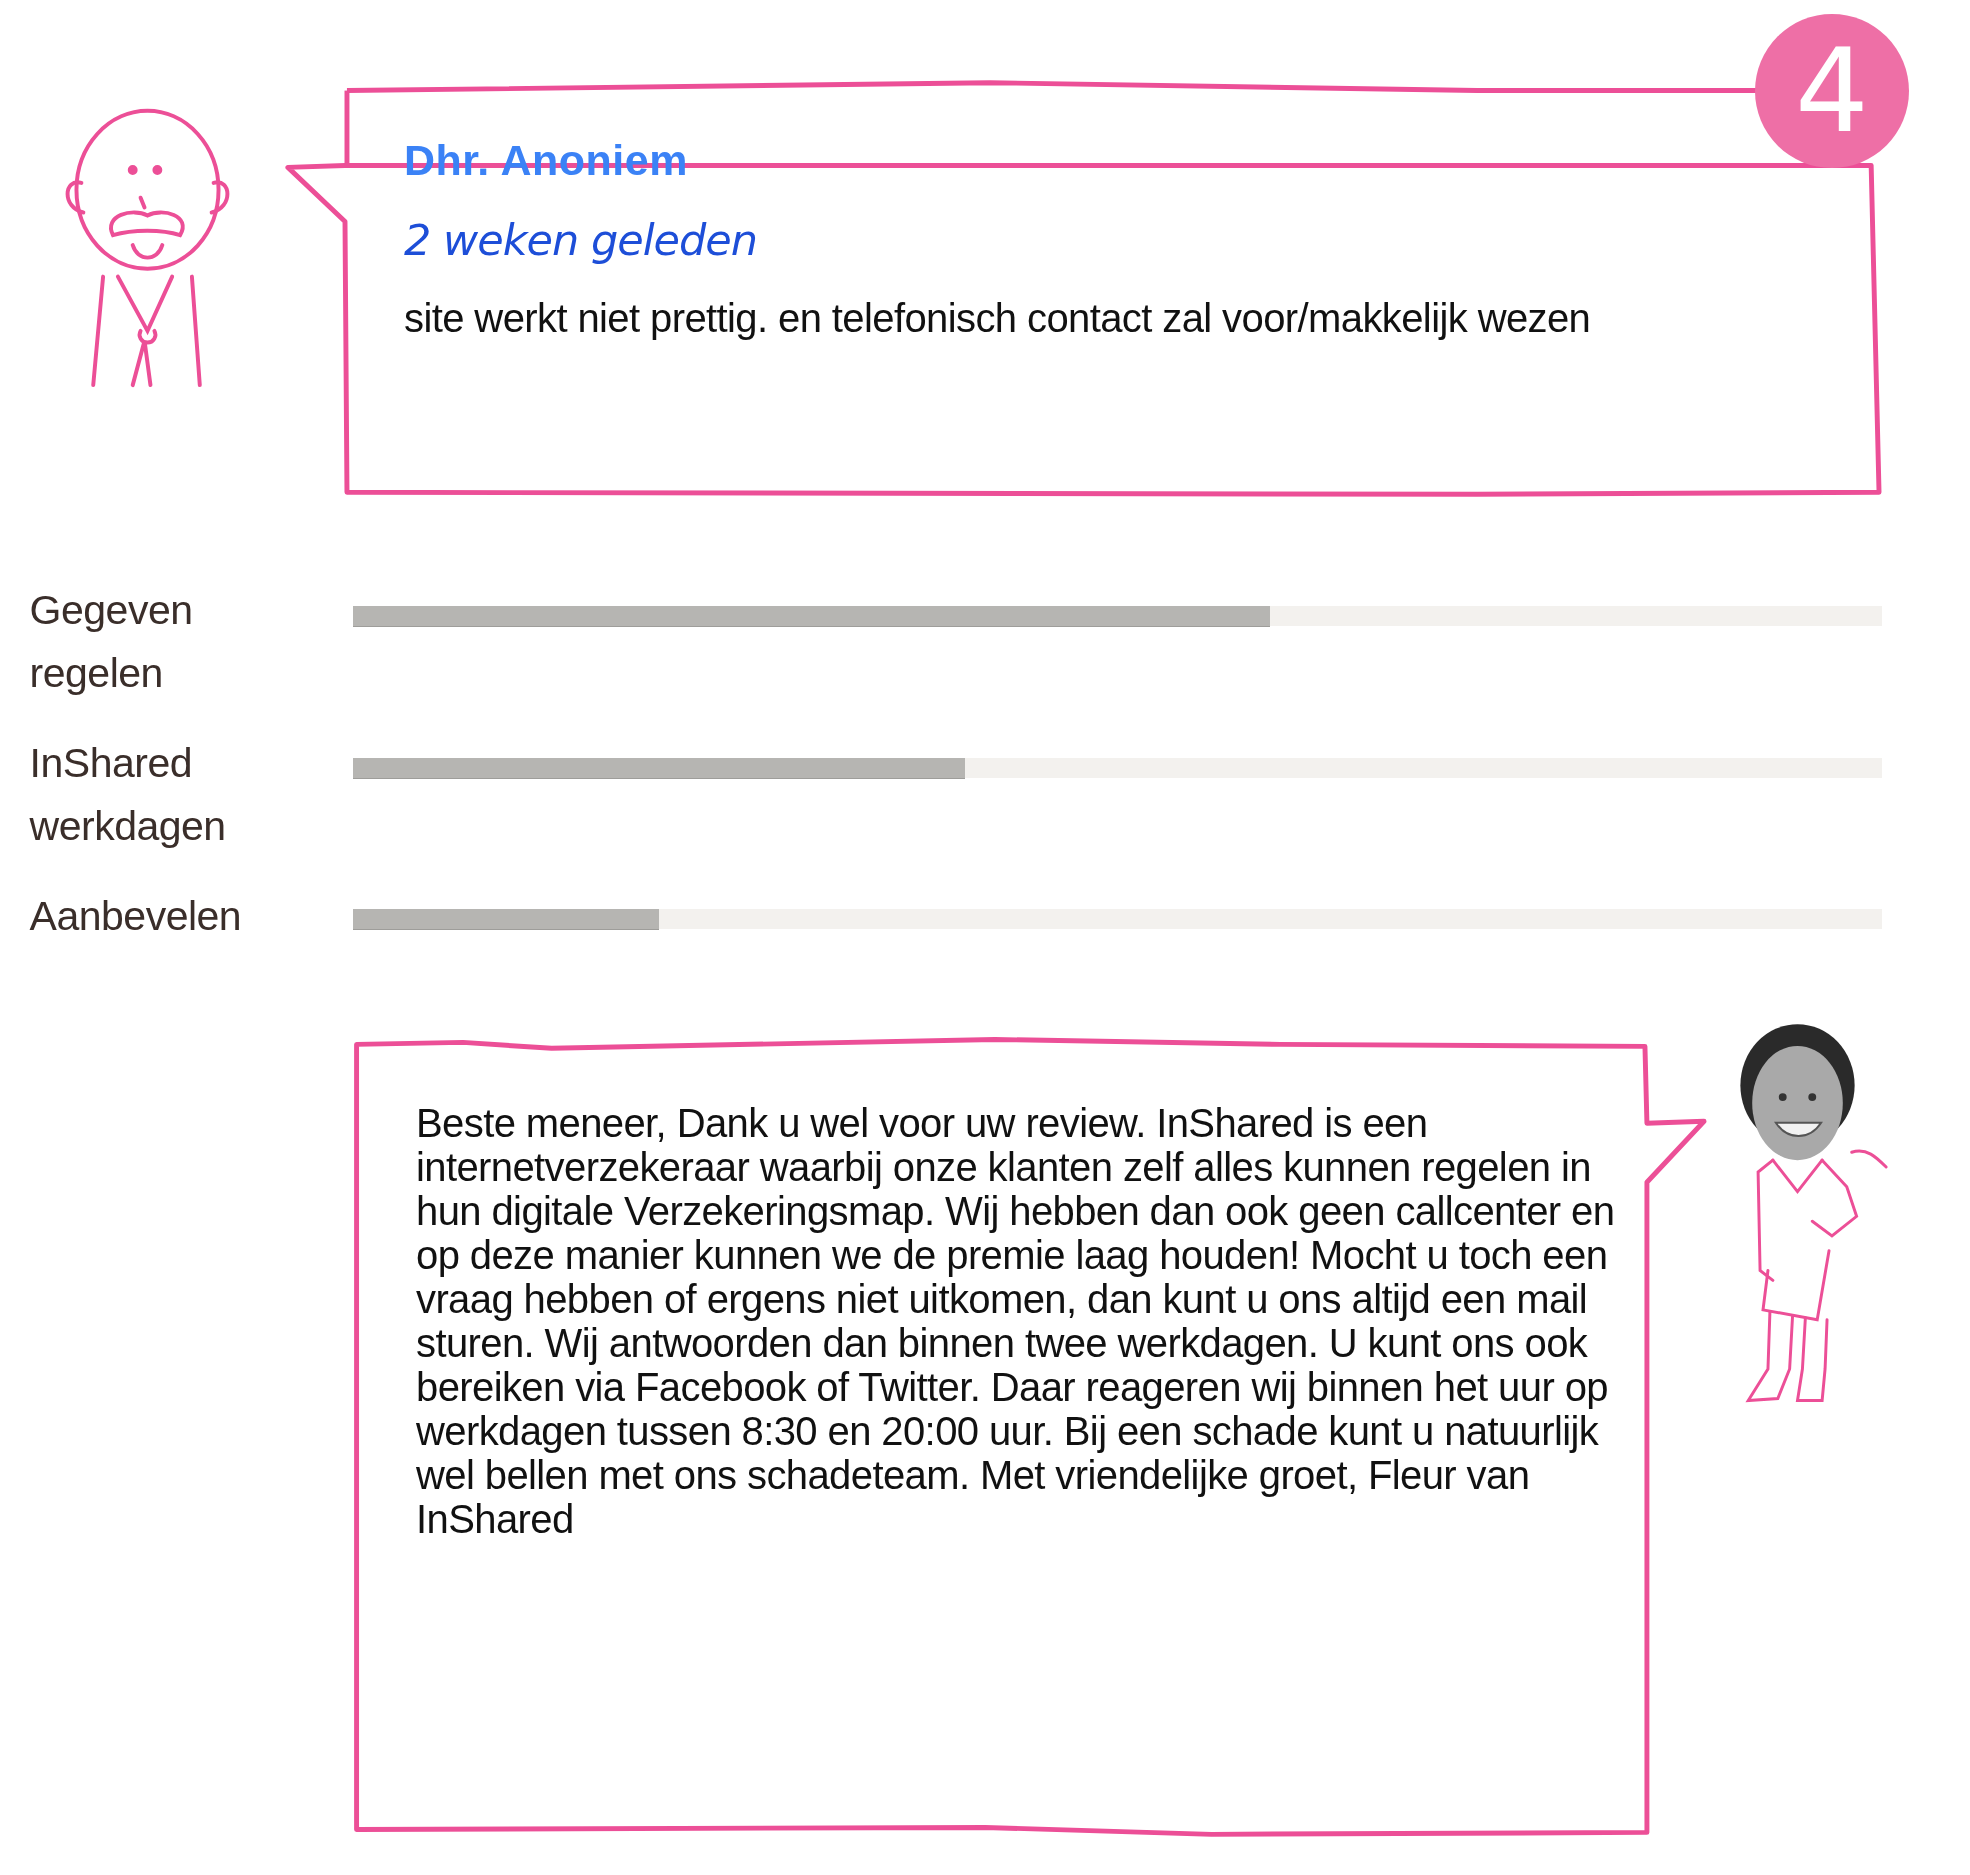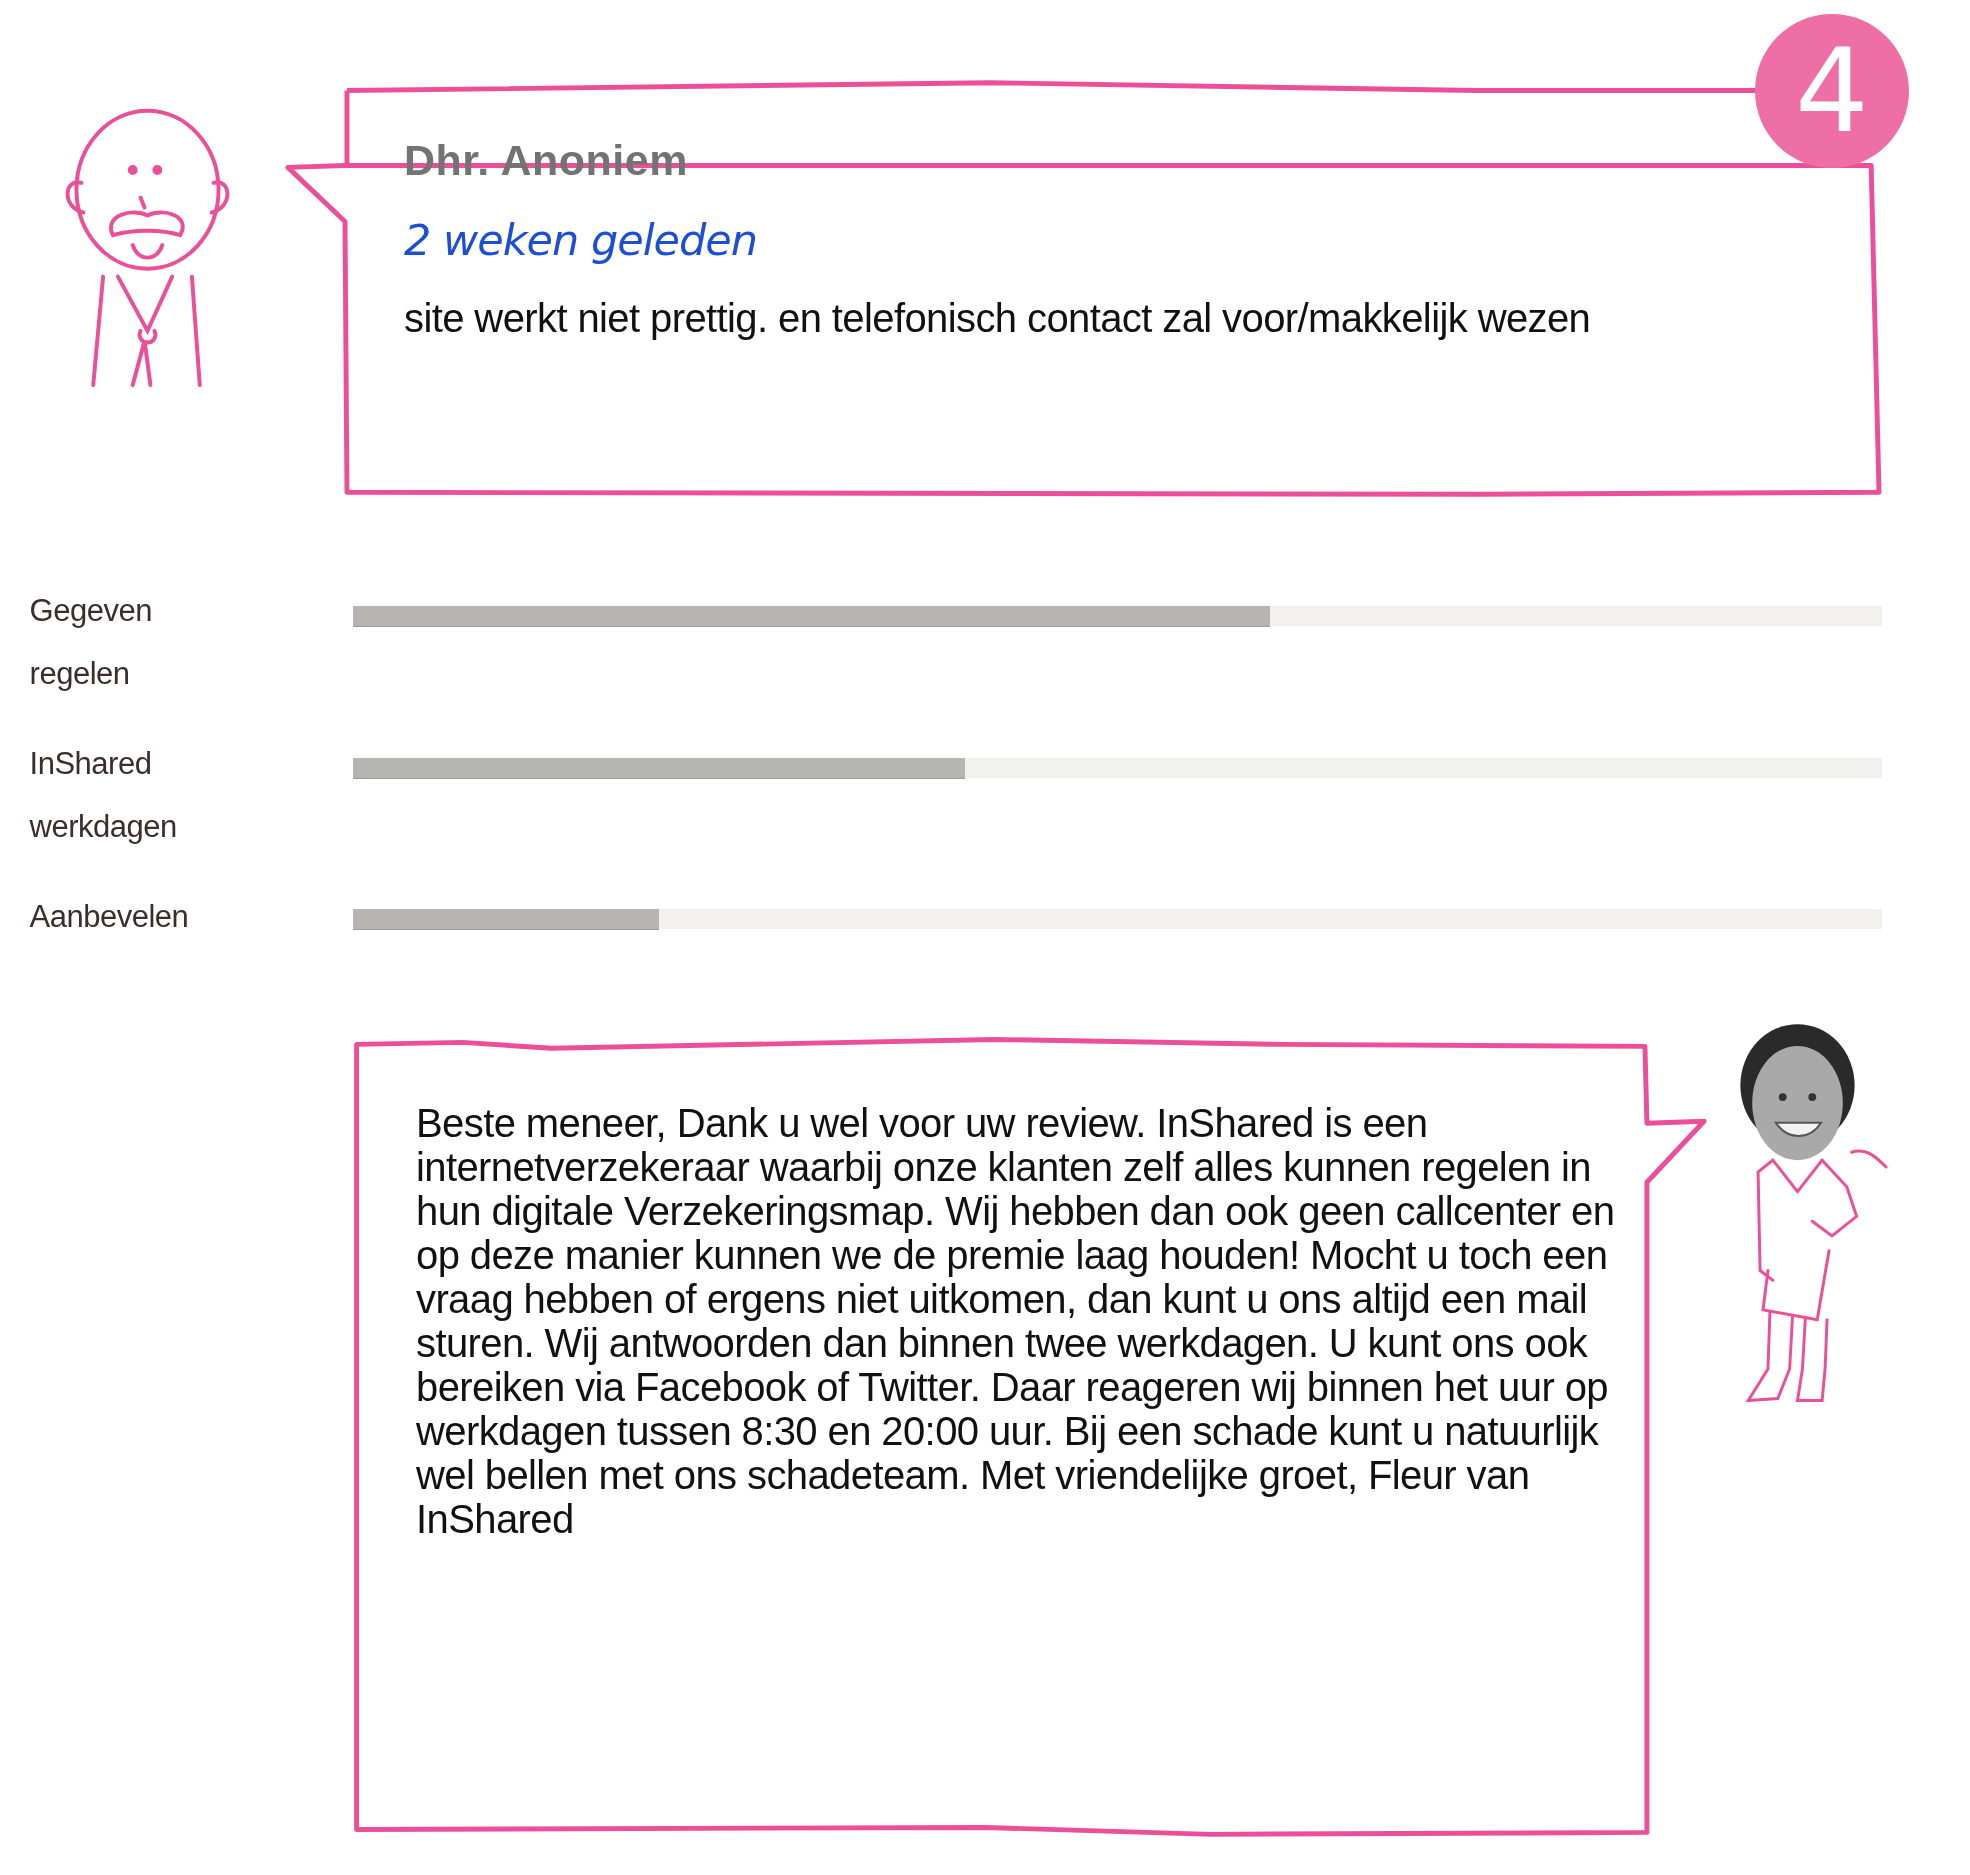--- a/index.html
+++ b/index.html
@@ -1,25 +1,25 @@
 <!DOCTYPE html>
 <html><head>
 <meta charset="utf-8">
 <style>
   html, body { margin:0; padding:0; background:#ffffff; }
   body { width:1970px; height:1876px; position:relative; overflow:hidden;
          font-family:"Liberation Sans", "DejaVu Sans", sans-serif; color:#111; }
   .abs { position:absolute; }
   .bubble-svg { position:absolute; left:0; top:0; overflow:visible; }
-  .review-name { left:404px; top:136px; font-size:43px; font-weight:bold; color:#737373; letter-spacing:0.5px; }
+  .review-name { left:404px; top:136px; font-size:43px; font-weight:bold; color:#3b82f6; letter-spacing:0.5px; }
   .review-date { left:404px; top:215px; font-size:43px; color:#1d4ed8; font-family:"DejaVu Sans", sans-serif; font-style:italic; letter-spacing:-1px; }
   .review-text { left:404px; top:296px; font-size:40px; color:#111; letter-spacing:-0.6px; white-space:nowrap; }
   .badge { left:1755px; top:13.8px; width:154px; height:154px; border-radius:50%; background:#ee6fa6;
            color:#fff; font-size:116px; line-height:154px; text-align:center; font-family:"DejaVu Sans", sans-serif; }
-  .rating-label { left:29.6px; font-size:31px; color:#3a2e2a; line-height:63px; letter-spacing:-0.5px; }
+  .rating-label { left:29.6px; font-size:41px; color:#3a2e2a; line-height:63px; letter-spacing:-0.5px; }
   .track { left:353px; width:1529px; height:19.7px; background:#f3f1ee; }
   .fill { position:absolute; left:0; top:0; height:100%; background:#b6b5b2; border-bottom:1px solid #9e9d9a; }
   .reply-text { left:416px; top:1101px; width:1221px; font-size:40px; line-height:44px; color:#111; letter-spacing:-0.6px; }
 </style>
 </head>
 <body>
 
 <svg class="bubble-svg" width="1970" height="512" viewBox="0 0 2000 520">
   <path d="M352 92 L1005 84 L1500 92 L1790 92 M1900 168 L1908 500 L1500 502 L352 500 L350 225 L292 170 L350 168 Z" fill="#ffffff" stroke="#ec4f97" stroke-width="5" stroke-linejoin="round"></path>
   <path d="M352 92 L352 168" stroke="#ec4f97" stroke-width="5" fill="none"></path>

